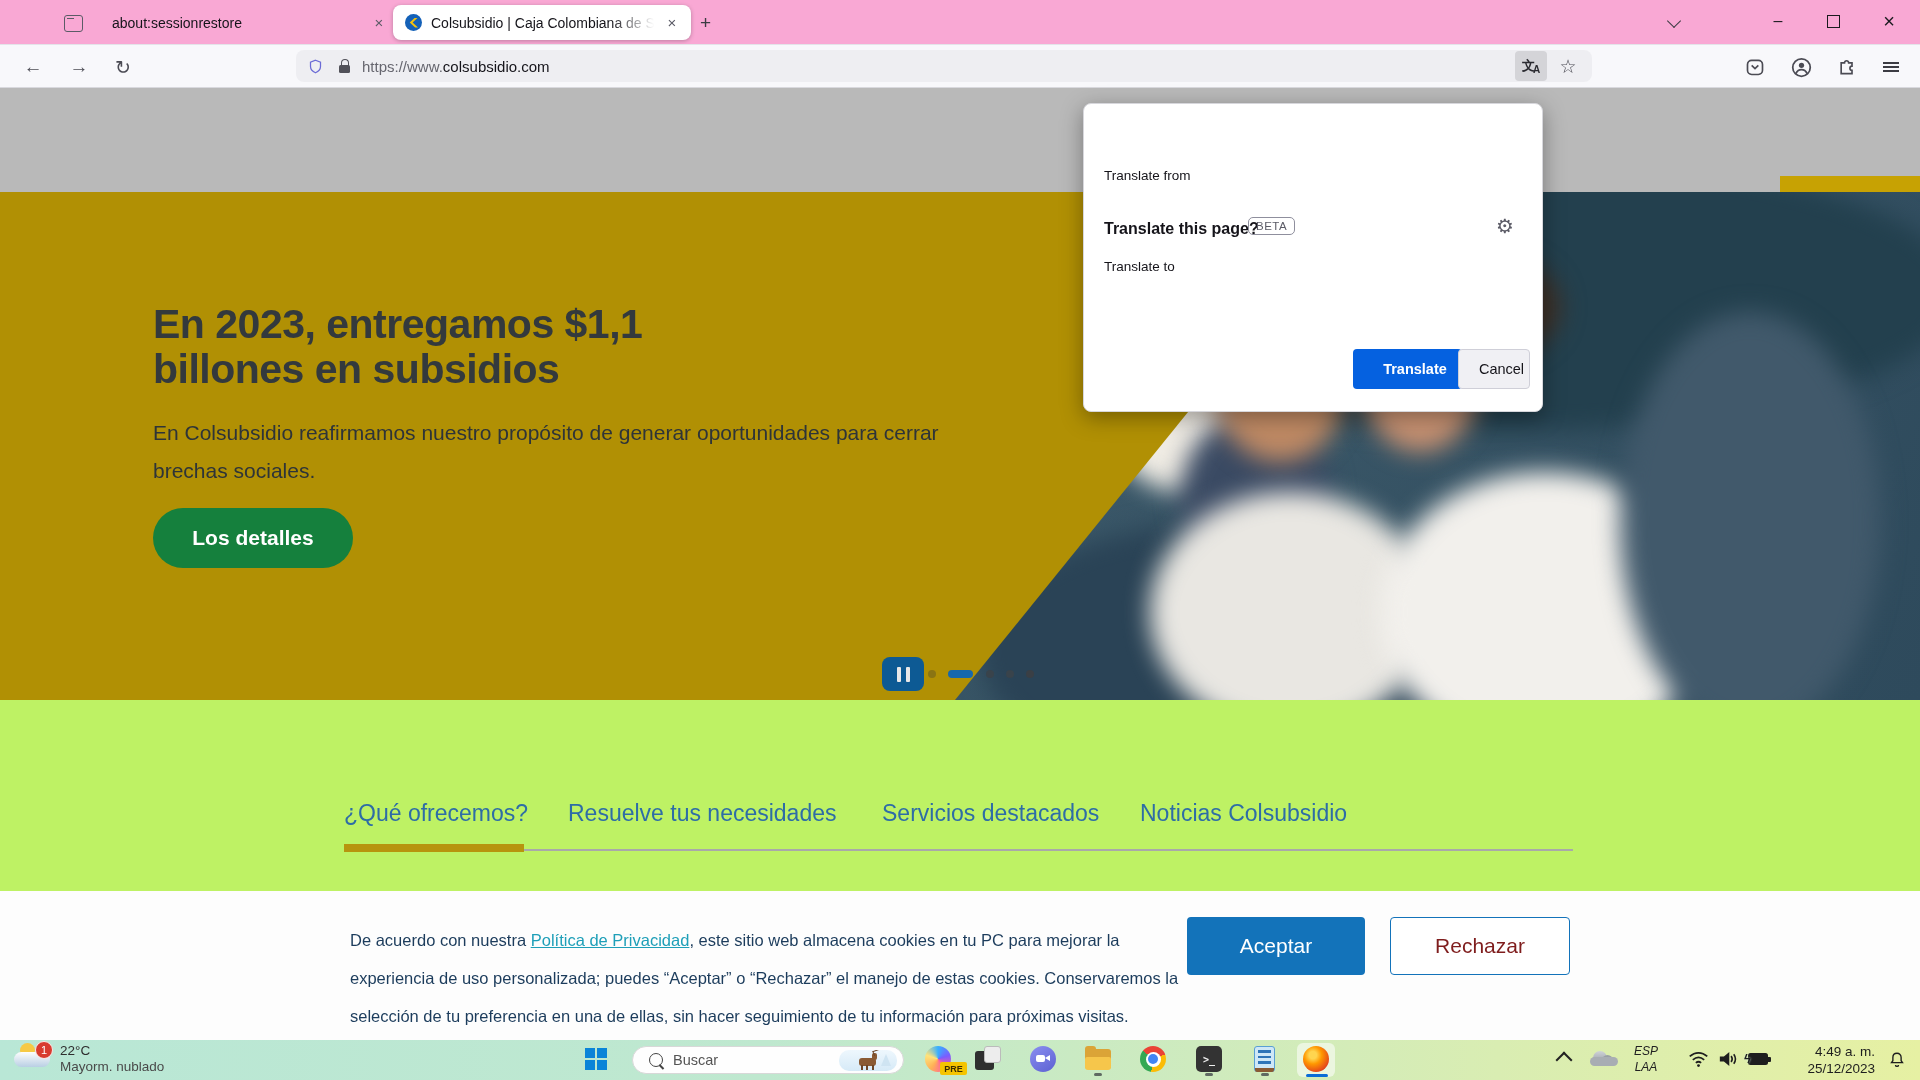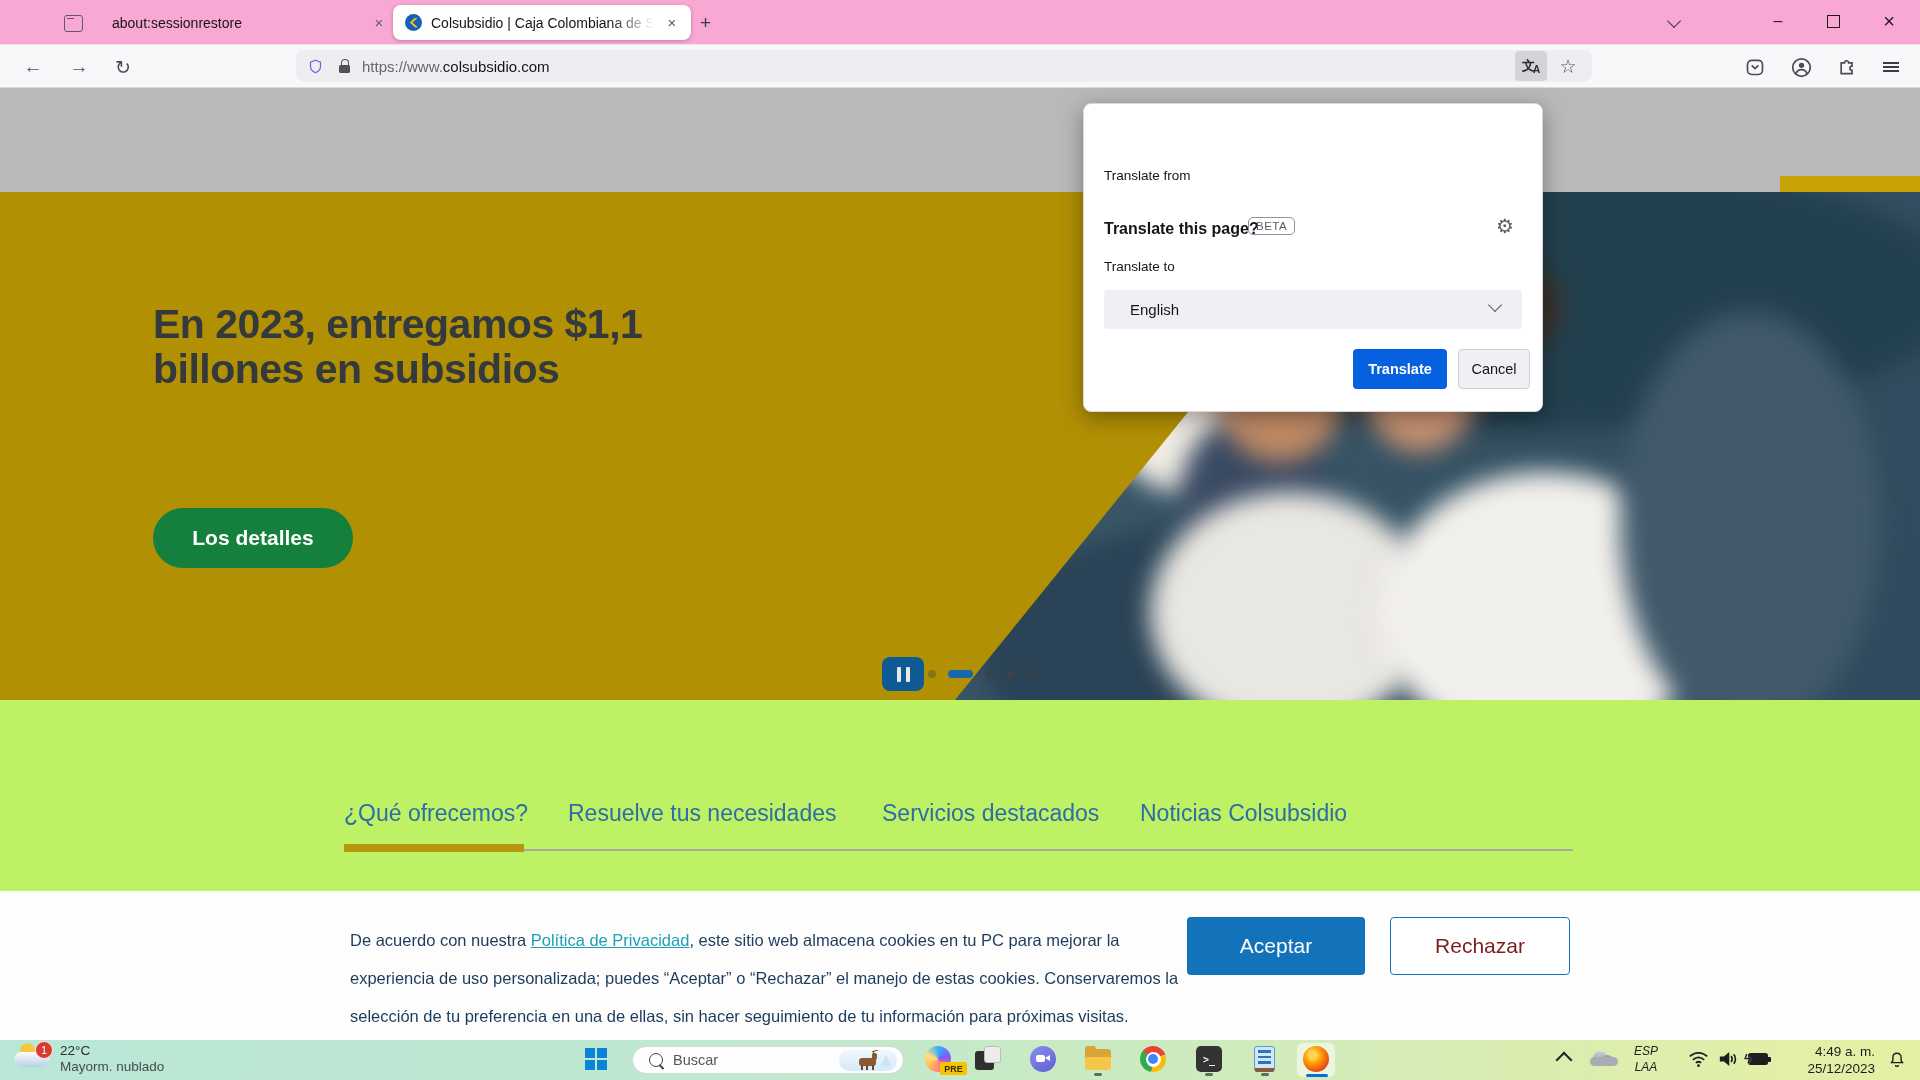--- a/index.html
+++ b/index.html
@@ -80,21 +80,21 @@
 
   
   .popup{left:1083px;top:103px;width:458px;height:307px;background:#fff;border:1px solid #d7d7dc;border-radius:8px;box-shadow:0 6px 22px rgba(0,0,0,.35);z-index:50;}
   .pp-title{left:20px;top:116px;font-size:16px;font-weight:700;color:#15141a;position:absolute;}
   .pp-beta{left:164px;top:113px;position:absolute;border:1.5px solid #8f8f9d;border-radius:5px;padding:2px 7px;font-size:11.5px;color:#5b5b66;letter-spacing:.5px;}
   .pp-gear{left:412px;top:110px;position:absolute;font-size:20px;color:#5b5b66;font-family:"DejaVu Sans",sans-serif;}
   .pp-label{left:20px;top:64px;position:absolute;font-size:13.5px;color:#15141a;}
   .pp-select{left:20px;top:97px;width:418px;height:39px;background:#f0f0f4;border-radius:4px;position:absolute;display:flex;align-items:center;font-size:15px;color:#15141a;}
   .pp-select span{margin-left:26px;}
   .pp-select .chev{position:absolute;right:22px;top:14px;border-color:#5b5b66;}
-  .pp-btn{position:absolute;top:245px;height:40px;border-radius:4px;display:flex;align-items:center;justify-content:center;font-size:14.5px;font-weight:600;}
+  .pp-btn{position:absolute;top:245px;height:40px;border-radius:4px;display:flex;align-items:center;justify-content:center;font-size:14.5px;font-weight:600;padding-left:15px;}
   .pp-translate{left:269px;width:94px;background:#0561e0;color:#fff;}
   .pp-cancel{left:374px;width:72px;background:#f0f0f4;border:1px solid #cfcfd8;box-sizing:border-box;color:#15141a;font-weight:400;}
 
   
   .taskbar{left:0;top:1040px;width:1920px;height:40px;background:linear-gradient(90deg,#b9e7d6 0%,#bfe8cf 40%,#d9edb2 78%,#e6f0a3 100%);}
   .weather{left:8px;top:0;width:230px;height:40px;}
   .sun{left:12px;top:3px;width:15px;height:15px;border-radius:50%;background:#f6c945;}
   .cloudw{left:6px;top:12px;width:36px;height:15px;border-radius:8px;background:linear-gradient(180deg,#fdfdfd,#b9cfe4);}
   .wbadge{left:27px;top:1px;width:18px;height:18px;border-radius:50%;background:#d83b2f;color:#fff;font-size:11px;display:flex;align-items:center;justify-content:center;border:1.5px solid #fbe9e7;box-sizing:border-box;}
   .wtemp{left:52px;top:3px;font-size:13.5px;color:#2e2e2e;}
@@ -257,20 +257,22 @@
       <div class="ph" style="left:1380px;top:280px;width:330px;height:280px;background:#f2f0ec;"></div>
       <div class="ph" style="left:1620px;top:120px;width:260px;height:420px;background:#41596b;"></div>
     </div>
     <div class="yellow"></div>
 
     <div class="abs hero-title" style="position:absolute;left:153px;top:110px;">
       <div>En 2023, entregamos $1,1</div>
       <div>billones en subsidios</div>
     </div>
     <div style="position:absolute;left:153px;top:222px;" class="hero-sub">
+      <div>En Colsubsidio reafirmamos nuestro propósito de generar oportunidades para cerrar</div>
+      <div>brechas sociales.</div>
     </div>
     <div style="position:absolute;left:153px;top:316px;" class="cta">Los detalles</div>
 
     <div style="position:absolute;left:882px;top:465px;" class="pausebtn">
         <i></i>
         <i></i>
       </div>
     <div class="abs dot" style="left:928px;top:478px;background:#8a7413;"></div>
     <div class="abs dot-active" style="top:478px;"></div>
     <div class="abs dot" style="left:986px;top:478px;background:#39434b;"></div>
@@ -294,24 +296,20 @@
   </div>
 
   <div class="abs popup">
     <div class="pp-title">Translate this page?</div>
     <div class="pp-beta">BETA</div>
     <div class="pp-gear">⚙</div>
 
     <div class="pp-label" style="top:64px;">Translate from</div>
 
     <div class="pp-label" style="top:155px;">Translate to</div>
-    <div class="pp-select" style="top:186px;">
-      <span>English</span>
-      <span class="chev"></span>
-    </div>
 
     <div class="pp-btn pp-translate">Translate</div>
     <div class="pp-btn pp-cancel">Cancel</div>
   </div>
 
   <div class="abs taskbar">
     <div class="abs weather">
       <span class="abs sun"></span>
       <span class="abs cloudw"></span>
       <span class="abs wbadge">1</span>

